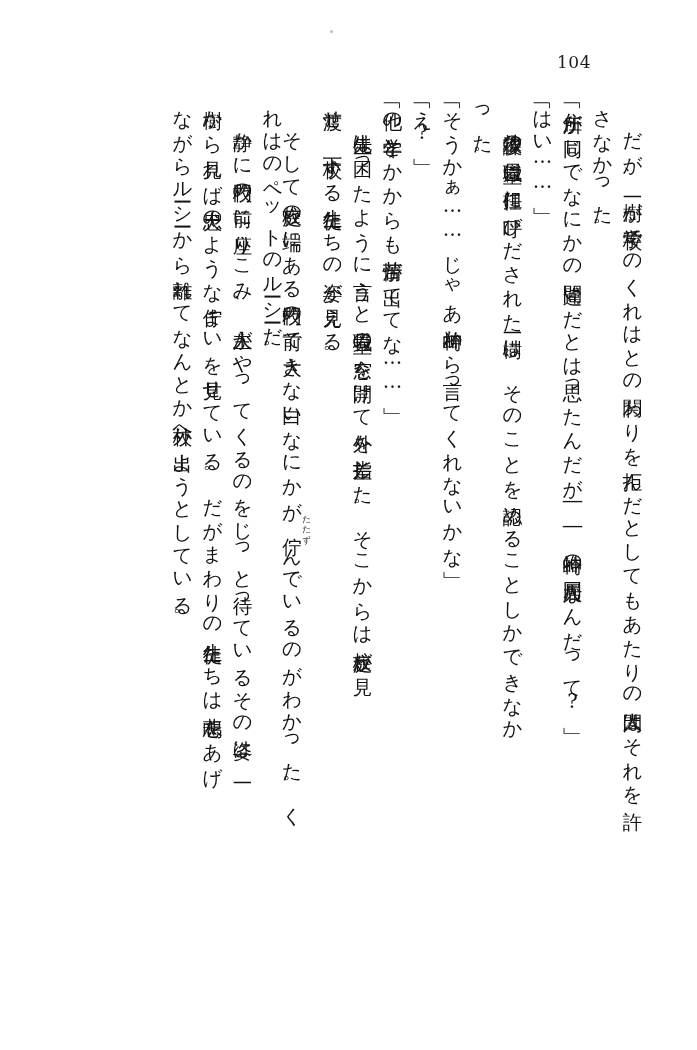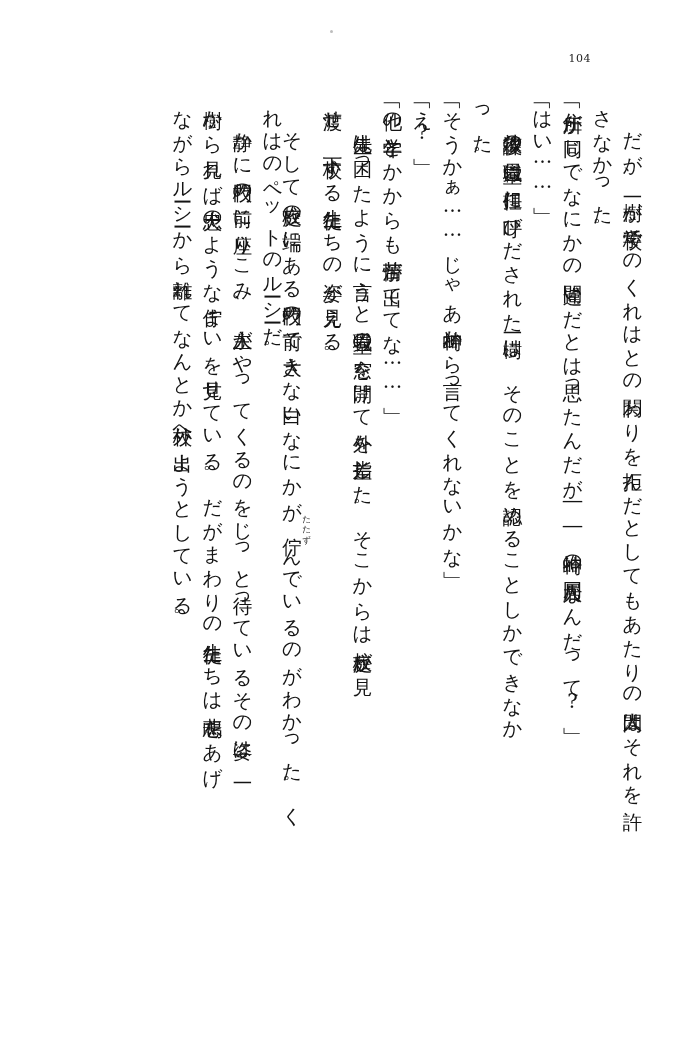--- a/index.html
+++ b/index.html
@@ -20,21 +20,21 @@
     position: absolute;
     inset: 0;
     background: #ffffff;
   }
 
   
   .page-number {
     position: absolute;
     top: 52px;
     right: 106px;
-    font-size: 11px;
+    font-size: 17px;
     font-family: "DejaVu Serif", "Liberation Serif", serif;
     letter-spacing: 0.5px;
     color: #1d1d1d;
   }
 
   
   .speck {
     position: absolute;
     top: 30px;
     left: 330px;

